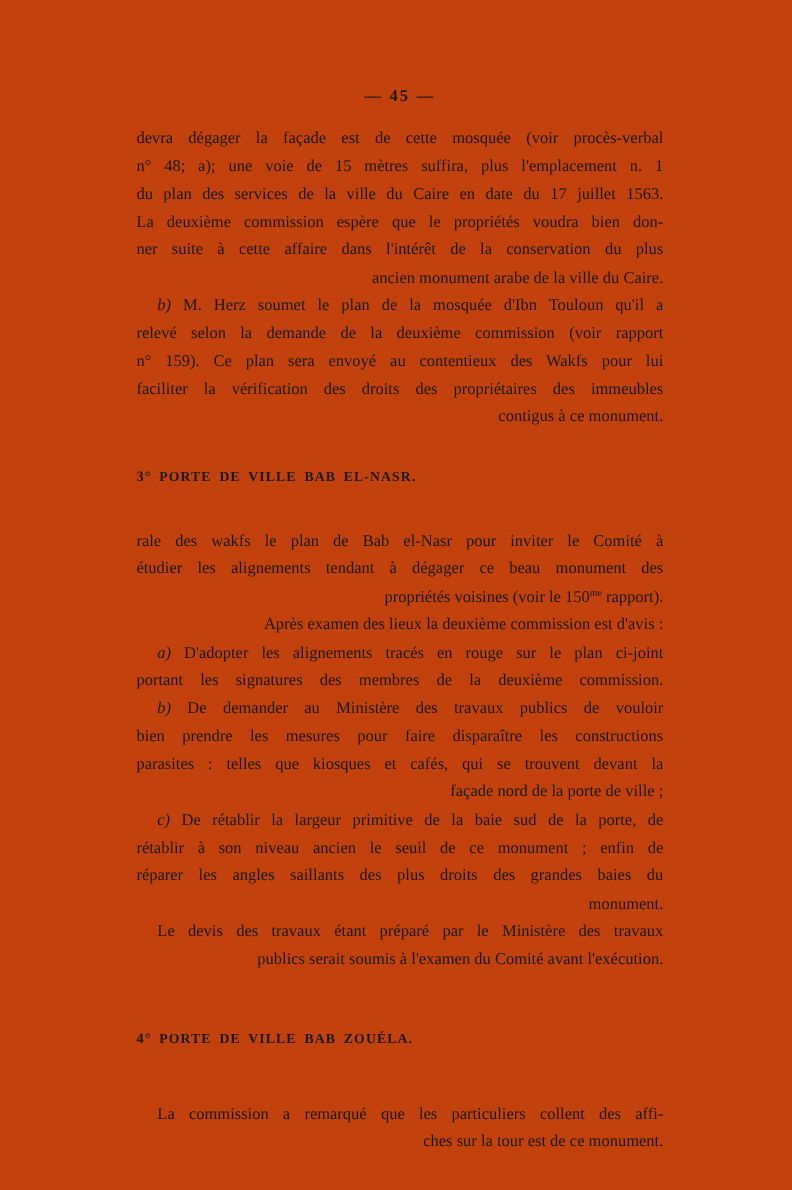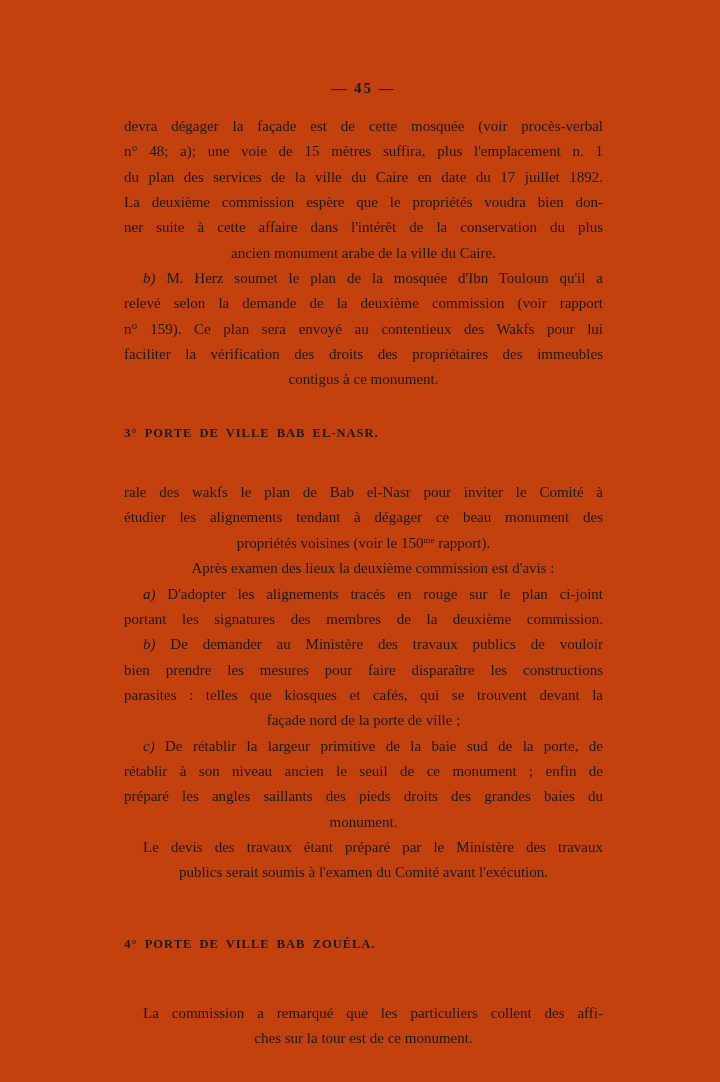--- a/index.html
+++ b/index.html
@@ -24,21 +24,21 @@
   }
   .text-col {
     position: absolute;
     left: 124px;
     top: 114px;
     width: 479px;
     font-size: 15px;
     line-height: 25.35px;
   }
   .para { margin: 0; }
-  .line { text-align: center; }
+  .line { text-align: right; }
   .para .line:not(:last-child),
   .line.j {
     text-align: justify;
     text-align-last: justify;
   }
   .line.indent { text-indent: 19px; }
   .marker { font-style: italic; }
   .heading {
     text-align: left;
     font-size: 12.5px;
@@ -65,21 +65,21 @@
 
 <div class="page">
 
   <div class="pageno">— 45 —</div>
 
   <div class="text-col">
 
     <div class="para">
       <div class="line">devra dégager la façade est de cette mosquée (voir procès-verbal</div>
       <div class="line">n° 48; a); une voie de 15 mètres suffira, plus l'emplacement n. 1</div>
-      <div class="line">du plan des services de la ville du Caire en date du 17 juillet 1892.</div>
+      <div class="line">du plan des services de la ville du Caire en date du 17 juillet 1563.</div>
       <div class="line">La deuxième commission espère que le propriétés voudra bien don-</div>
       <div class="line">ner suite à cette affaire dans l'intérêt de la conservation du plus</div>
       <div class="line">ancien monument arabe de la ville du Caire.</div>
     </div>
 
     <div class="para">
       <div class="line indent"><span class="marker">b)</span><span> M. Herz soumet le plan de la mosquée d'Ibn Touloun qu'il a</span></div>
       <div class="line">relevé selon la demande de la deuxième commission (voir rapport</div>
       <div class="line">n° 159). Ce plan sera envoyé au contentieux des Wakfs pour lui</div>
       <div class="line">faciliter la vérification des droits des propriétaires des immeubles</div>
@@ -108,21 +108,21 @@
     <div class="para">
       <div class="line indent"><span class="marker">b)</span><span> De demander au Ministère des travaux publics de vouloir</span></div>
       <div class="line">bien prendre les mesures pour faire disparaître les constructions</div>
       <div class="line">parasites : telles que kiosques et cafés, qui se trouvent devant la</div>
       <div class="line">façade nord de la porte de ville ;</div>
     </div>
 
     <div class="para">
       <div class="line indent"><span class="marker">c)</span><span> De rétablir la largeur primitive de la baie sud de la porte, de</span></div>
       <div class="line">rétablir à son niveau ancien le seuil de ce monument ; enfin de</div>
-      <div class="line">préparé les angles saillants des pieds droits des grandes baies du</div>
+      <div class="line">réparer les angles saillants des plus droits des grandes baies du</div>
       <div class="line">monument.</div>
     </div>
 
     <div class="para">
       <div class="line indent">Le devis des travaux étant préparé par le Ministère des travaux</div>
       <div class="line">publics serait soumis à l'examen du Comité avant l'exécution.</div>
     </div>
 
     <div class="heading h4">
       <span class="heading-num">4°</span><span class="heading-text">PORTE DE VILLE BAB ZOUÉLA.</span>

